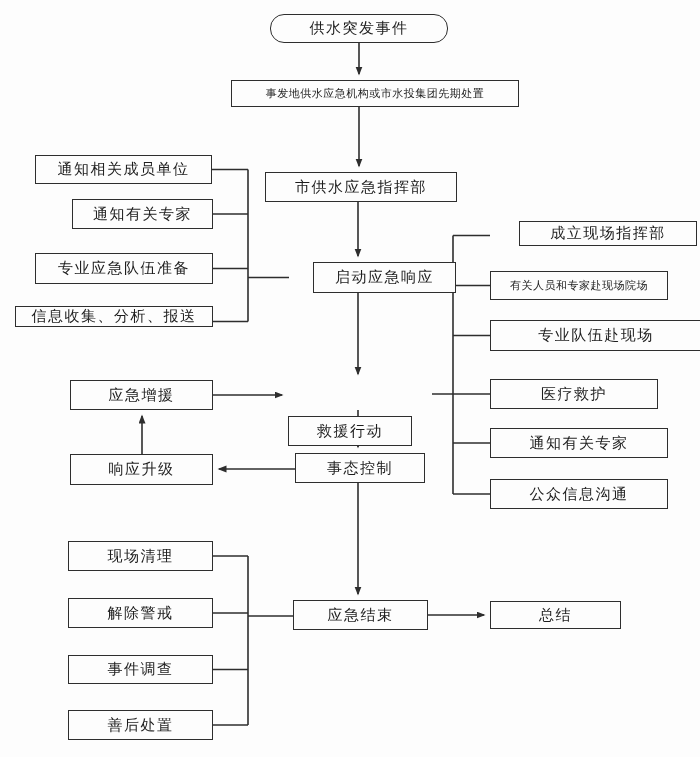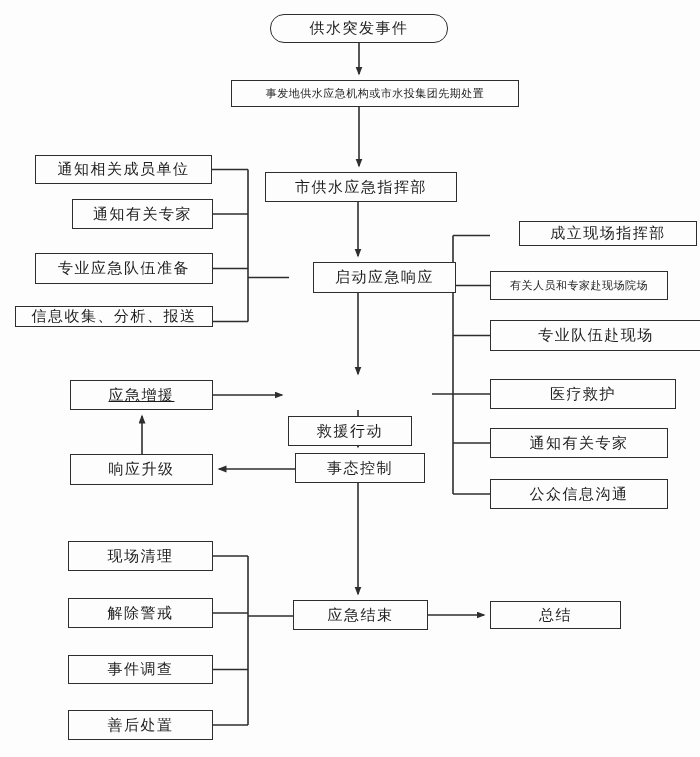--- a/index.html
+++ b/index.html
@@ -44,32 +44,32 @@
   
   #n-event      { left: 270px; top: 14px;  width: 178px; height: 29px; border-radius: 14px; }
   #n-initial    { left: 231px; top: 80px;  width: 288px; height: 27px; }
   #n-command    { left: 265px; top: 172px; width: 192px; height: 30px; }
   #n-start      { left: 289px; top: 262px; width: 143px; height: 31px; margin-left: 24px; }
   #n-rescue     { left: 288px; top: 380px; width: 124px; height: 30px; margin-top: 36px; }
   #n-control    { left: 295px; top: 453px; width: 130px; height: 30px; }
   #n-end        { left: 293px; top: 600px; width: 135px; height: 30px; }
   #n-summary    { left: 490px; top: 601px; width: 131px; height: 28px; }
   
-  #n-reinforce  { left: 70px;  top: 380px; width: 143px; height: 30px; text-decoration: underline; }
+  #n-reinforce  { left: 70px;  top: 380px; width: 143px; height: 30px; }
   #n-escalate   { left: 70px;  top: 454px; width: 143px; height: 31px; }
   
   #n-prep-0 { left: 35px; top: 155px; width: 177px; height: 29px; }
   #n-prep-1 { left: 72px; top: 199px; width: 141px; height: 30px; }
   #n-prep-2 { left: 35px; top: 253px; width: 178px; height: 31px; }
   #n-prep-3 { left: 15px; top: 306px; width: 198px; height: 21px; }
   
   #n-task-0 { left: 519px; top: 221px; width: 178px; height: 25px; }
   #n-task-1 { left: 490px; top: 271px; width: 178px; height: 29px; }
   #n-task-2 { left: 490px; top: 320px; width: 212px; height: 31px; }
-  #n-task-3 { left: 490px; top: 379px; width: 186px; height: 30px; }
+  #n-task-3 { left: 490px; top: 379px; width: 168px; height: 30px; }
   #n-task-4 { left: 490px; top: 428px; width: 178px; height: 30px; }
   #n-task-5 { left: 490px; top: 479px; width: 178px; height: 30px; }
   
   #n-close-0 { left: 68px; top: 541px; width: 145px; height: 30px; }
   #n-close-1 { left: 68px; top: 598px; width: 145px; height: 30px; }
   #n-close-2 { left: 68px; top: 655px; width: 145px; height: 29px; }
   #n-close-3 { left: 68px; top: 710px; width: 145px; height: 30px; }
 </style>
 </head>
 <body>

